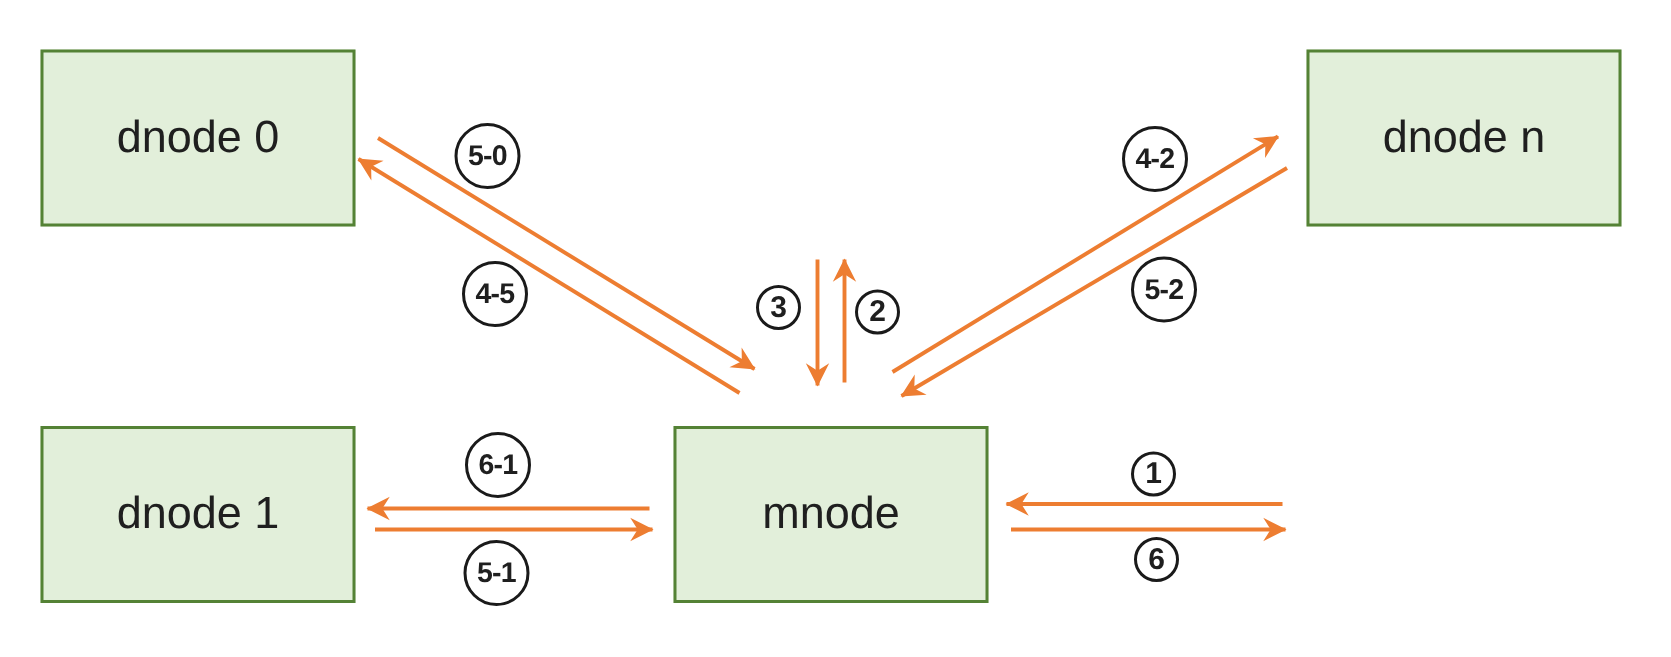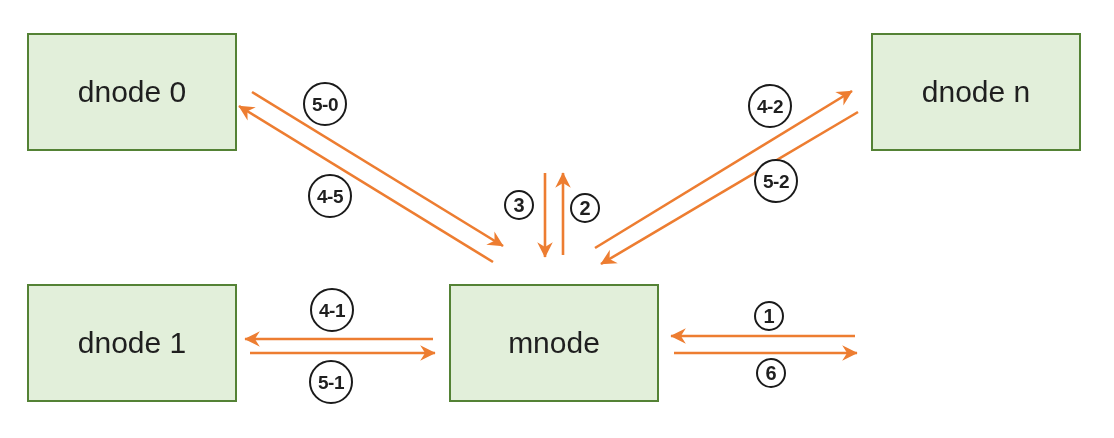--- a/index.html
+++ b/index.html
@@ -29,21 +29,21 @@
   .badge{
     position:absolute;box-sizing:border-box;background:var(--background);
     border:2.2px solid var(--badge-border);border-radius:50%;
     display:flex;align-items:center;justify-content:center;
     color:var(--text);font-weight:600;line-height:1;
   }
   .badge-lg{width:44px;height:44px;font-size:19px;letter-spacing:-0.5px;}
   .badge-sm{width:30px;height:30px;font-size:20px;border-width:2.5px;}
   #b5_0{left:303px;top:82px;}  #b4_0{left:308px;top:174px;}
   #b3{left:504px;top:190px;}   #b2{left:570px;top:193px;}
-  #b4_2{left:748px;top:84px;}  #b5_2{left:754px;top:159px;}
+  #b4_2{left:748px;top:84px;}  #b5_2{left:754px;top:171px;}
   #b4_1{left:310px;top:288px;} #b5_1{left:309px;top:360px;text-align:center;}
   #b1{left:754px;top:301px;}   #b6{left:756px;top:358px;}
 </style>
 </head>
 <body>
 
 <div class="canvas">
 
   <svg class="arrows" viewBox="0 0 1114 438" xmlns="http://www.w3.org/2000/svg">
     <defs>
@@ -67,17 +67,17 @@
   <div class="node" id="n-dnoden">dnode n</div>
   <div class="node" id="n-dnode1">dnode 1</div>
   <div class="node" id="n-taosc">mnode</div>
 
   <div class="badge badge-lg" id="b5_0">5-0</div>
   <div class="badge badge-lg" id="b4_0">4-5</div>
   <div class="badge badge-sm" id="b3">3</div>
   <div class="badge badge-sm" id="b2">2</div>
   <div class="badge badge-lg" id="b4_2">4-2</div>
   <div class="badge badge-lg" id="b5_2">5-2</div>
-  <div class="badge badge-lg" id="b4_1">4-1</div>
+  <div class="badge badge-lg" id="b4_1">6-1</div>
   <div class="badge badge-lg" id="b5_1">5-1</div>
   <div class="badge badge-sm" id="b1">1</div>
   <div class="badge badge-sm" id="b6">6</div>
 </div>
 
 </body></html>

